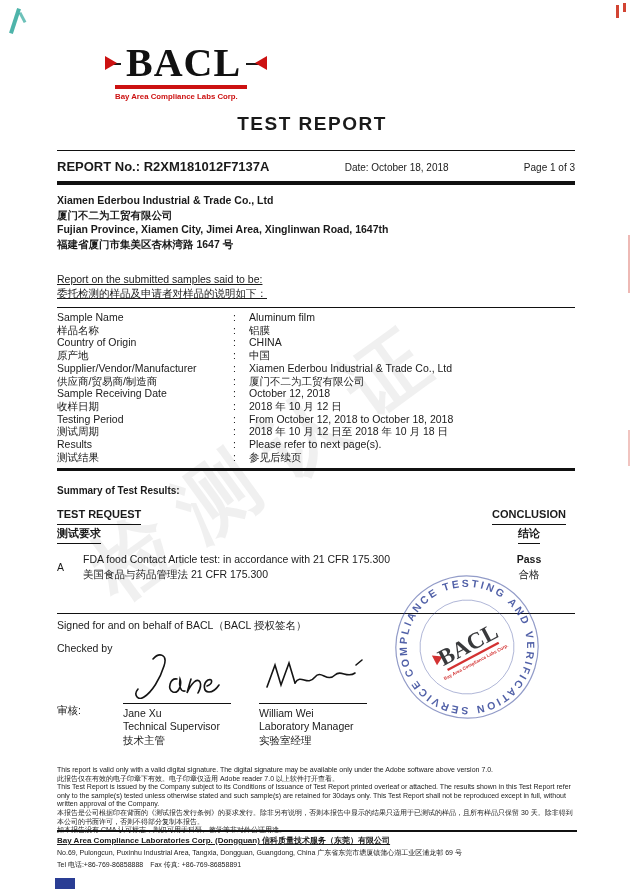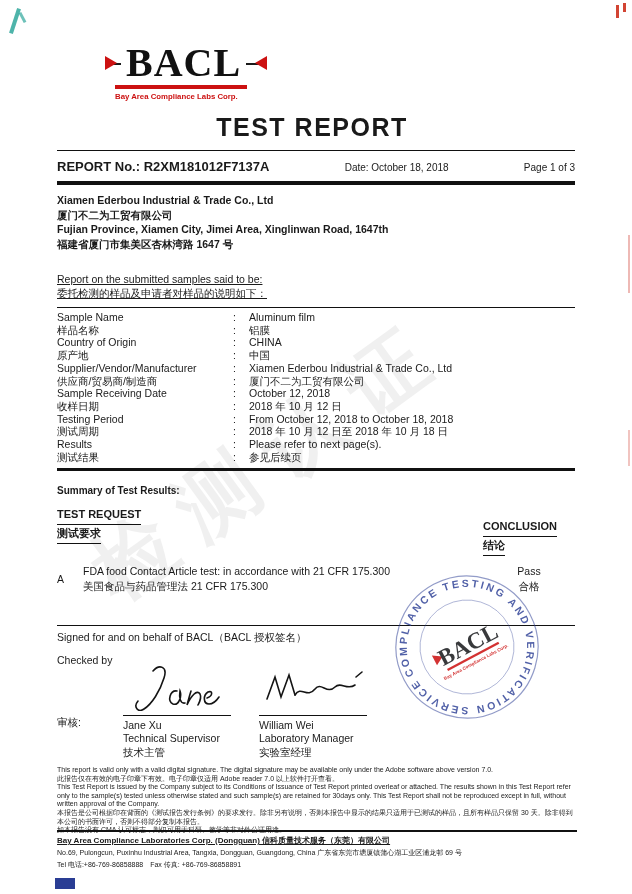--- a/index.html
+++ b/index.html
@@ -31,21 +31,21 @@
   .logo-tri-left { position:absolute; top:14px; left:-10px; width:0; height:0;
                    border-top:7px solid transparent; border-bottom:7px solid transparent; border-left:12px solid #cc1111; }
   .logo-tri-right { position:absolute; top:14px; right:-12px; width:0; height:0;
                     border-top:7px solid transparent; border-bottom:7px solid transparent; border-right:12px solid #cc1111; }
   .logo-text { position:relative; z-index:1; display:inline-block; background:#fff; padding:0 5px; margin-left:6px;
                font-family:"Liberation Serif", serif; font-weight:bold; font-size:40px; line-height:42px;
                letter-spacing:1px; color:#111; }
   .logo-bar { width:132px; height:3.5px; background:#cc1111; margin-top:1px; }
   .logo-tagline { width:134px; margin-top:3px; color:#cc1111; font-weight:bold; font-size:7.8px; line-height:9px; }
   .title { position:absolute; left:0; right:8px; top:113px; text-align:center;
-           font-size:25px; font-weight:bold; letter-spacing:1.5px; }
+           font-size:19px; font-weight:bold; letter-spacing:1.5px; }
 
   
   .rule-thin  { border-top:1px solid #111; }
   .rule-thick { border-top:4px solid #111; }
   .rule-med   { border-top:3px solid #111; }
 
   
   .report-row { display:flex; justify-content:space-between; align-items:baseline; margin-top:8px; }
   .report-no  { font-weight:bold; font-size:13px; }
   .report-date, .report-page { font-size:10px; }
@@ -63,27 +63,27 @@
   .frow { display:flex; line-height:12.7px; }
   .flabel { width:176px; }
   .fcolon { width:16px; }
   .fvalue { flex:1; }
   .r4 { margin-top:5px; }
 
   
   .sum-title { margin-top:12px; font-weight:bold; font-size:10px; line-height:15px; }
   .sum-heads { display:flex; justify-content:space-between; margin-top:8px;gap:8px; }
   .head-l, .head-r { font-weight:bold; font-size:11px; line-height:17px; }
-  .head-r { width:92px; text-align:left;margin-top:12px; }
+  .head-r { width:92px; text-align:center; }
   .u { display:inline-block; border-bottom:1.5px solid #111; padding-bottom:1px; }
   .item-row { display:flex; margin-top:8px; font-size:10.5px; }
   .item-marker { width:26px; align-self:center; }
   .item-text { flex:1; line-height:14.5px; }
   .item-result { width:92px; text-align:center; line-height:14.5px; }
-  .pass { font-weight:normal; }
+  .pass { font-weight:bold; }
   .r5 { margin-top:32px; }
 
   
   .signed-line { margin-top:5px; font-size:10.5px; }
   .sig-row { display:flex; margin-top:8px; }
   .sig-block { display:flex; align-items:flex-end; }
   .sig-block + .sig-block { margin-left:28px; }
   .sig-label { display:flex; flex-direction:column; justify-content:flex-end; padding-bottom:30px;
                font-size:10.5px; line-height:14px; width:66px;gap:48px; }
   .sig-col { display:flex; flex-direction:column; }

